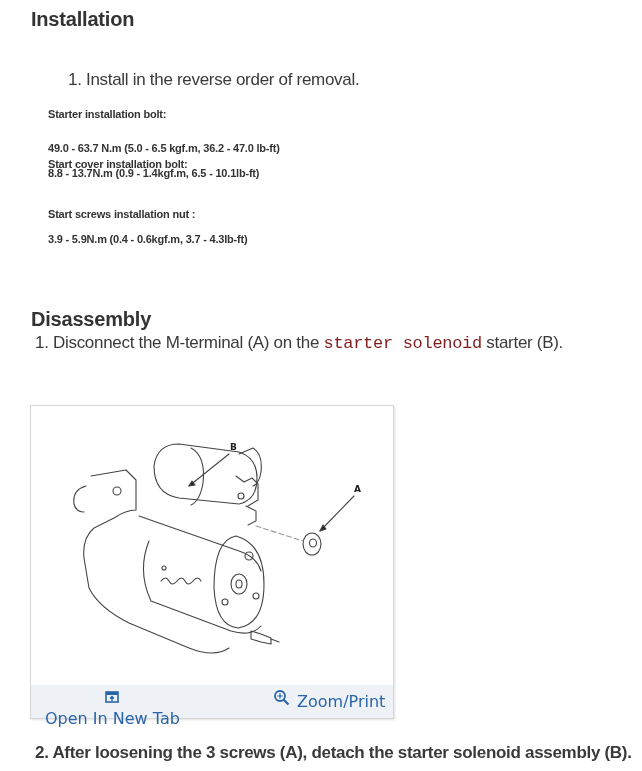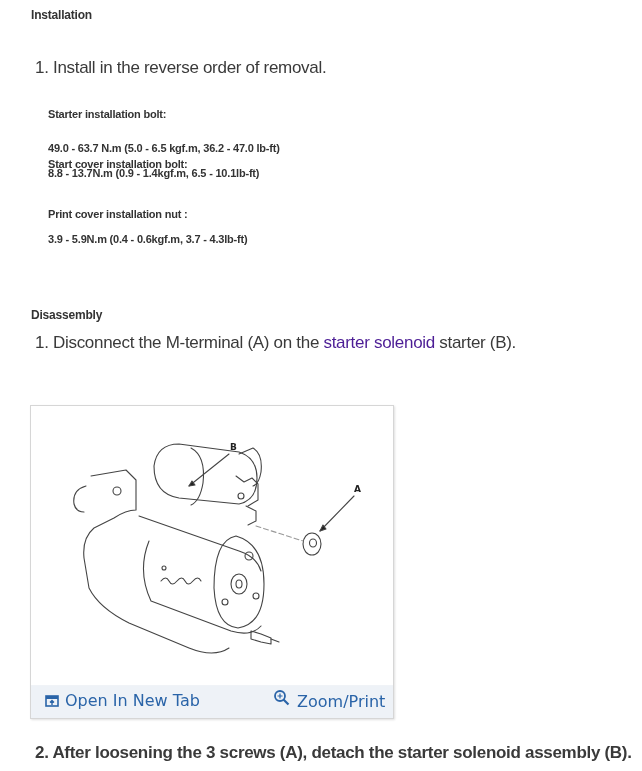--- a/index.html
+++ b/index.html
@@ -3,34 +3,34 @@
 <meta charset="utf-8">
 <style>
   html, body { margin: 0; padding: 0; background: #ffffff; }
   body {
     width: 642px; height: 771px; overflow: hidden; position: relative;
     font-family: "Liberation Sans", "DejaVu Sans", sans-serif;
     color: #333333;
   }
   .heading {
     position: absolute; left: 31px;
-    font-size: 12px; font-weight: bold; color: #333333;
+    font-size: 20px; font-weight: bold; color: #333333;
     letter-spacing: -0.2px;
   }
   .step {
     position: absolute; left: 35px;
     font-size: 17px; color: #3a3a3a; letter-spacing: -0.3px;
     white-space: nowrap;
   }
   .spec {
     position: absolute; left: 48px;
     font-size: 11px; font-weight: bold; color: #333333;
     white-space: nowrap; letter-spacing: -0.2px;
   }
-  .link { color: #4c1d95; text-decoration: none; cursor: pointer; }
+  .link { color: #7f1d1d; text-decoration: none; cursor: pointer; font-family: Liberation Mono, monospace; }
   .figure {
     position: absolute; left: 30px; top: 405px; width: 362px; height: 312px;
     border: 1px solid #d6d6d6; box-shadow: 1px 1px 2px rgba(0,0,0,0.12);
     background: #ffffff;
   }
   .figure-img { position: absolute; left: 0; top: 0; width: 362px; height: 280px; }
   .figure-footer {
     position: absolute; left: 0; bottom: 0; width: 362px; height: 32px;
     background: #eef2f7; border-top: 1px solid #f0f3f7;
   }
@@ -39,30 +39,30 @@
     display: flex; align-items: center; gap: 6px; cursor: pointer; white-space: nowrap;
     font-family: "DejaVu Sans", sans-serif; font-size: 16px;
   }
   .fbtn svg { display: block; }
 </style>
 </head>
 <body>
 
 <div class="heading" style="top:8px;">Installation</div>
 
-<div class="step" style="top:58px;">
+<div class="step" style="top:70px;margin-left:33px;">
   <span>1.</span>
   <span>Install in the reverse order of removal.</span>
 </div>
 
 <div class="spec" style="top:108px;">Starter installation bolt:</div>
 <div class="spec" style="top:142px;">49.0 - 63.7 N.m (5.0 - 6.5 kgf.m, 36.2 - 47.0 lb-ft)</div>
 <div class="spec" style="top:158px;">Start cover installation bolt:</div>
 <div class="spec" style="top:167px;">8.8 - 13.7N.m (0.9 - 1.4kgf.m, 6.5 - 10.1lb-ft)</div>
-<div class="spec" style="top:208px;">Print cover installation nut :</div>
+<div class="spec" style="top:208px;">Start screws installation nut :</div>
 <div class="spec" style="top:233px;">3.9 - 5.9N.m (0.4 - 0.6kgf.m, 3.7 - 4.3lb-ft)</div>
 
 <div class="heading" style="top:284px;margin-top:24px;">Disassembly</div>
 
 <div class="step" style="top:333px;">
   <span>1.</span>
   <span>Disconnect the M-terminal (A) on the </span><a class="link">starter solenoid</a><span> starter (B).</span>
 </div>
 
 <div class="figure">
@@ -99,21 +99,21 @@
     <circle cx="194" cy="196" r="3"></circle>
     <circle cx="225" cy="190" r="3"></circle>
     <circle cx="218" cy="150" r="4"></circle>
     <path d="M130 175 q5 -6 8 0 q3 6 8 0 q5 -6 8 0 q3 6 8 0 q5 -6 8 0"></path>
     <circle cx="133" cy="162" r="2"></circle>
 
     <path d="M220 225 l10 3 l10 4 l0 6 l-10 -2 l-10 -3 z"></path>
     <line x1="240" y1="233" x2="248" y2="236"></line>
   </svg>
   <div class="figure-footer">
-    <div class="fbtn" style="left:14px;">
+    <div class="fbtn" style="left:14px;flex-direction:column;">
       <svg width="14" height="12" viewBox="0 0 14 12">
         <rect x="1" y="1" width="12" height="10" fill="none" stroke="#2a64a8" stroke-width="1.6"></rect>
         <rect x="1" y="1" width="12" height="3" fill="#2a64a8"></rect>
         <path d="M7 10 L7 5.5 M5 7.5 L7 5.5 L9 7.5" stroke="#2a64a8" stroke-width="1.4" fill="none"></path>
       </svg>
       <span>Open In New Tab</span>
     </div>
     <div class="fbtn" style="left:242px; top:2px;">
       <svg width="18" height="18" viewBox="0 0 18 18">
         <circle cx="7" cy="7" r="5" fill="none" stroke="#2a64a8" stroke-width="1.8"></circle>

